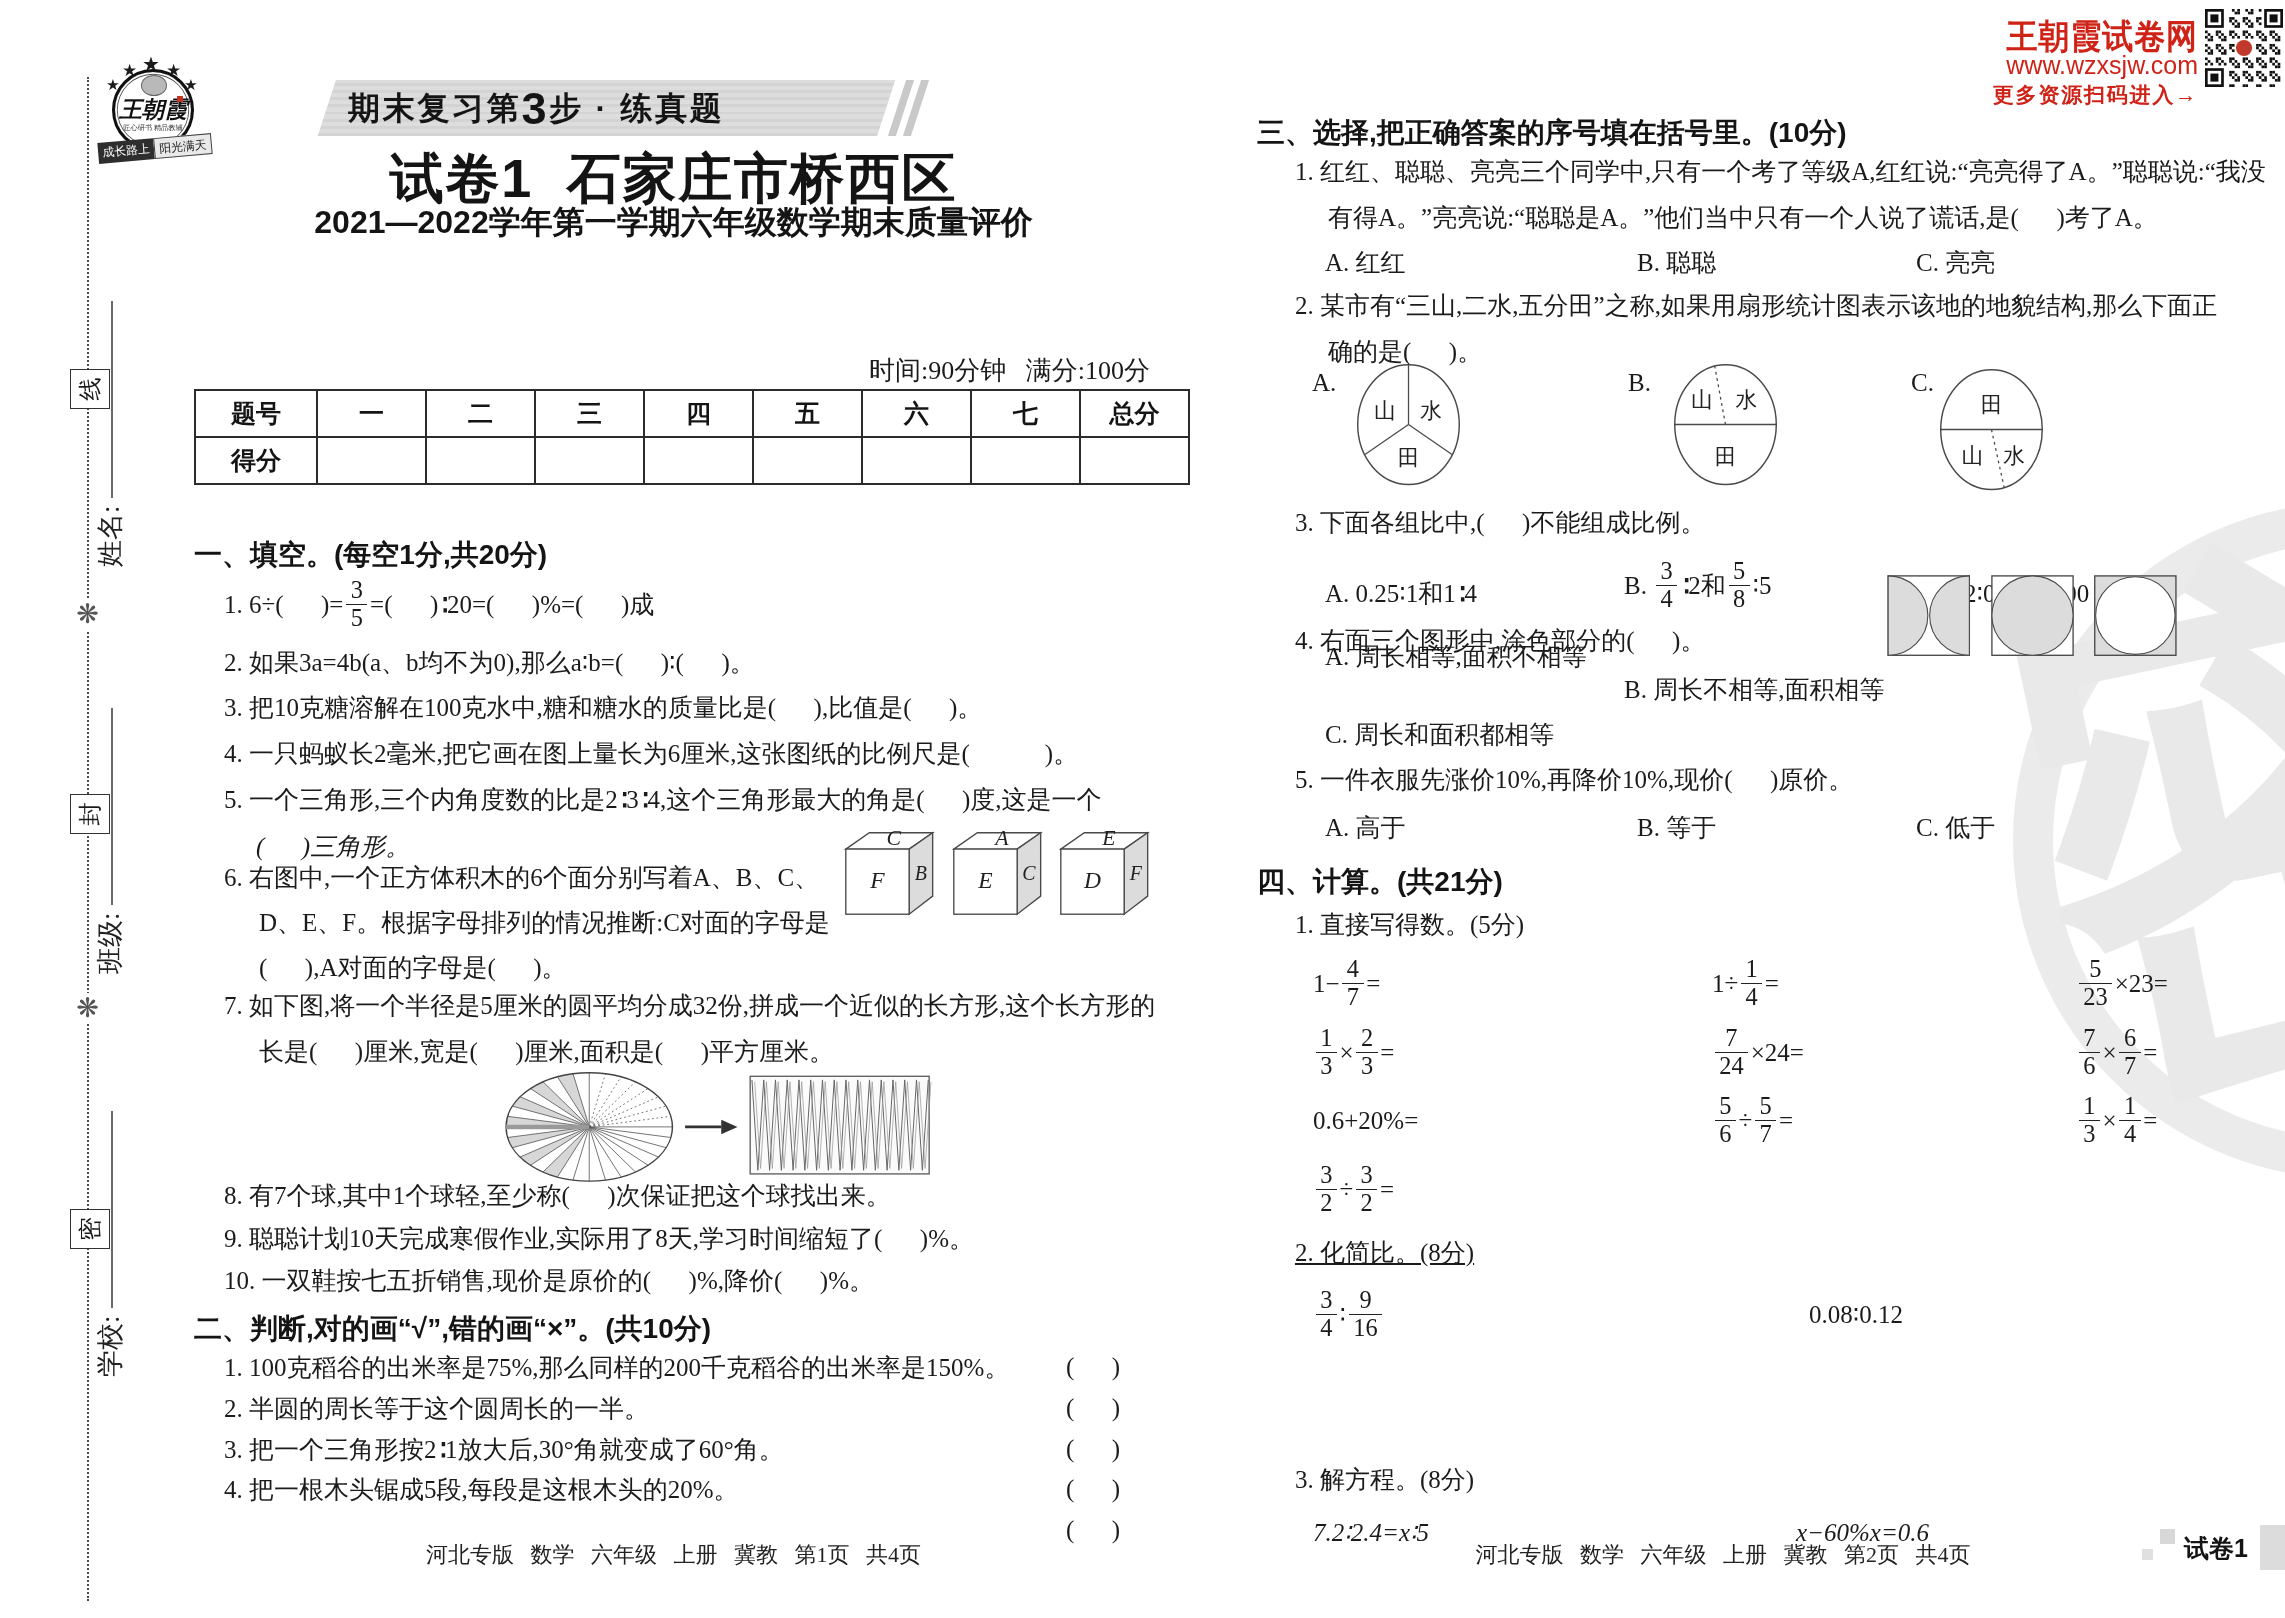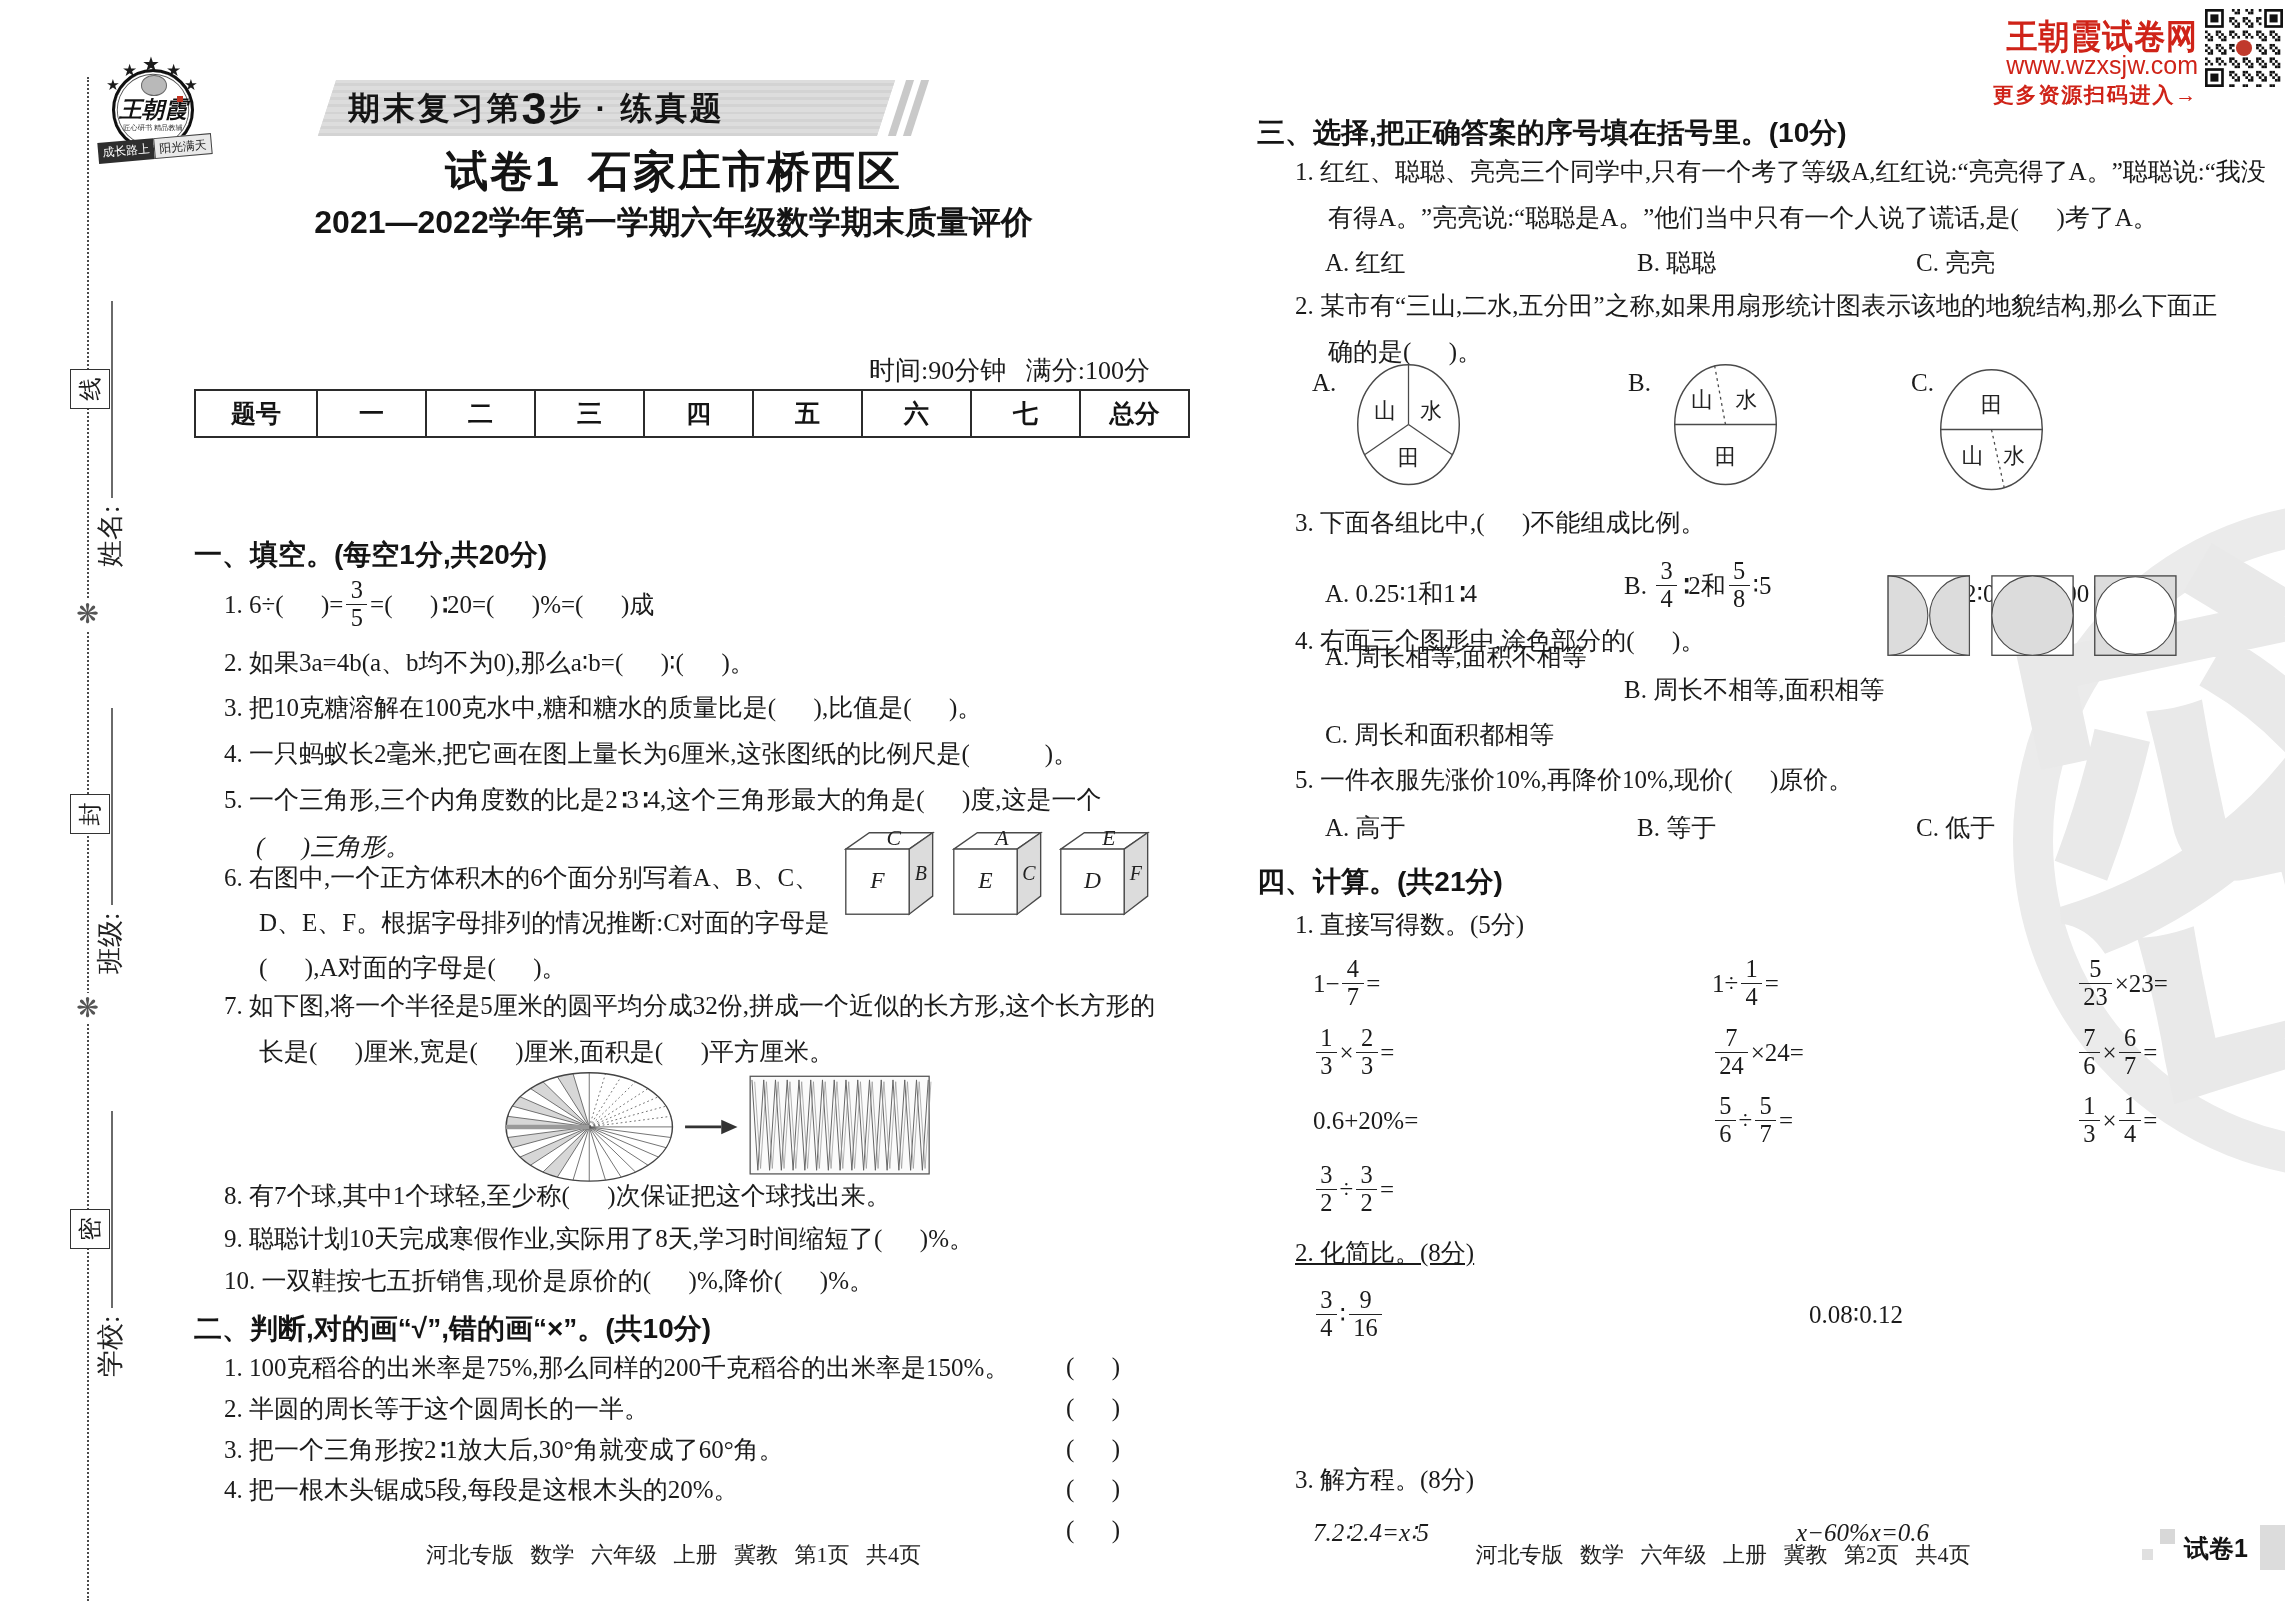--- a/index.html
+++ b/index.html
@@ -83,36 +83,47 @@
     </div>
   </div>
 
   <div class="banner-bg"></div>
   <div class="banner-slash" style="left:897px;"></div>
   <div class="banner-slash" style="left:912px;"></div>
   <div class="banner-text hei">
     <span>期末复习第</span><span class="banner-big">3</span><span>步 · 练真题</span>
   </div>
 
-  <div class="abs hei" style="left:194px;top:143px;width:959px;text-align:center;font-size:43px;letter-spacing:1.8px;white-space:pre;">试卷1  石家庄市桥西区</div>
+  <div class="abs hei" style="left:194px;top:143px;width:959px;text-align:center;font-size:54px;letter-spacing:1.8px;white-space:pre;">试卷1  石家庄市桥西区</div>
   <div class="abs hei" style="left:194px;top:201px;width:959px;text-align:center;font-size:32px;white-space:pre;">2021—2022学年第一学期六年级数学期末质量评价</div>
   <div class="abs" style="left:194px;top:353px;width:956px;text-align:right;font-size:26px;white-space:pre;">时间:90分钟   满分:100分</div>
 
   <table id="score-table">
     <tbody>
         <tr id="stbl-r1">
       <th>题号</th>
     <td>一</td>
           <td>二</td>
           <td>三</td>
           <td>四</td>
           <td>五</td>
           <td>六</td>
           <td>七</td>
           <td>总分</td>
+        </tr>
+    <tr id="stbl-r2">
+      <th>得分</th>
+    <td></td>
+          <td></td>
+          <td></td>
+          <td></td>
+          <td></td>
+          <td></td>
+          <td></td>
+          <td></td>
         </tr>
   </tbody>
     </table>
 
   <div class="abs hei" style="left:194px;top:536px;font-size:28px;white-space:pre;">一、填空。(每空1分,共20分)</div>
 
   <div class="mline" style="left:224px;top:570px;height:69px;">
     <span>1. 6÷(      )=</span>
     <span class="frac"><span class="fn">3</span><span class="fd">5</span></span>
     <span>=(      )∶20=(      )%=(      )成</span>

